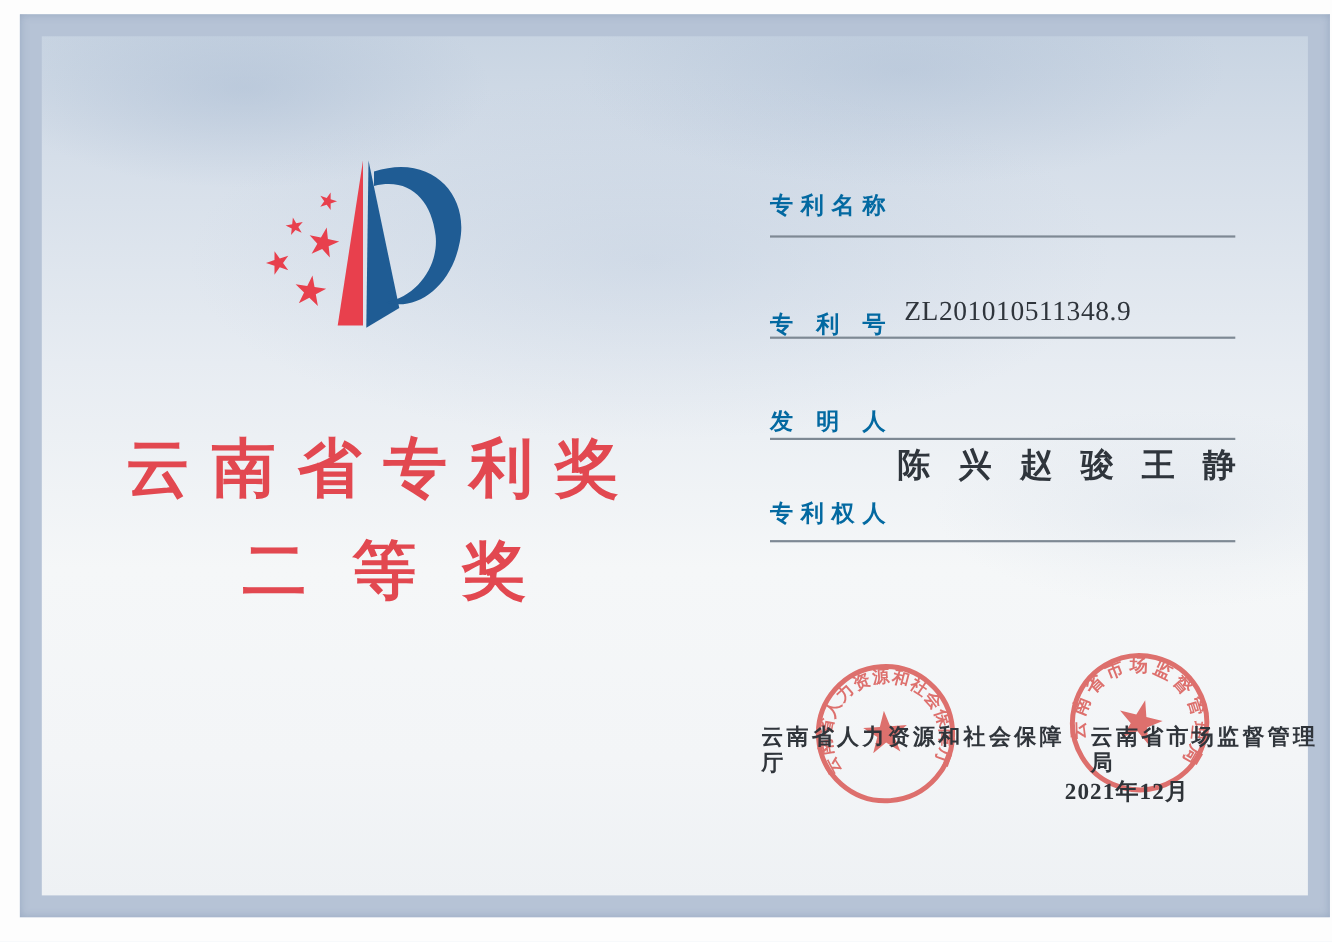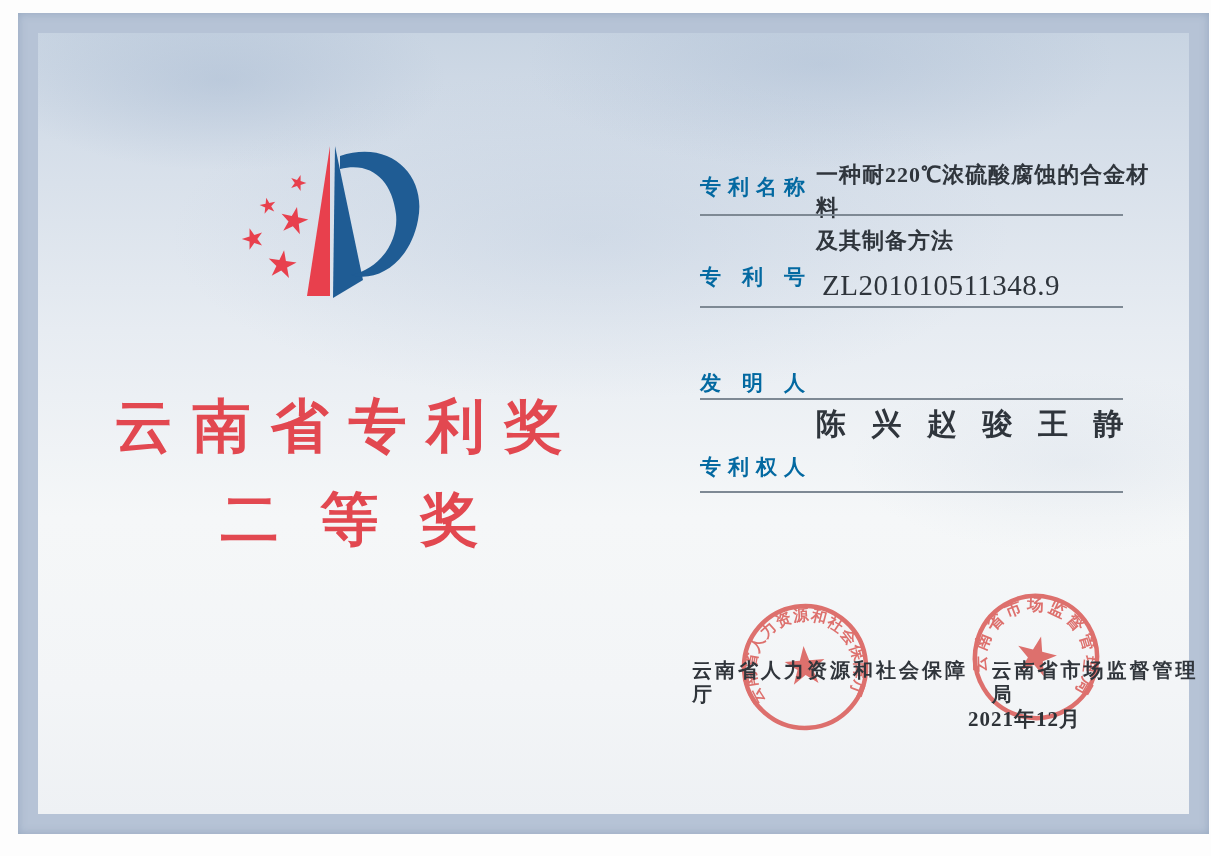--- a/index.html
+++ b/index.html
@@ -34,21 +34,21 @@
   .award-line2 { top:490px; letter-spacing:42px; padding-left:42px; }
 
   .field-label {
     left:700px; width:105px; font-size:21px; font-weight:600; color:#0369a1;
     line-height:1.1; text-align:justify; text-align-last:justify;
   }
   .field-value { color:#2f353c; line-height:1; }
   .underline { left:700px; width:423px; height:2px; background:#7e8994; }
 
   .patent-name { left:816px; top:158px; width:340px; font-size:22px; font-weight:600; line-height:33px; letter-spacing:1px; }
-  .patent-no   { left:822px; top:271px; font-size:29px; font-weight:500; letter-spacing:0.5px; }
+  .patent-no   { left:822px; top:271px; font-size:25px; font-weight:500; letter-spacing:0.5px; }
   .inventors   { left:816px; top:370px; font-size:30px; font-weight:700; letter-spacing:9px;margin-top:39px; }
   .patentee    { left:816px; top:456px; font-size:22px; font-weight:600; letter-spacing:1.5px; }
 
   .issuers { left:692px; top:658px; display:flex; gap:14px; z-index:3;
              font-size:20px; font-weight:700; color:#30353b; letter-spacing:3px; line-height:1.2; }
   .issue-date { left:968px; top:705px; z-index:3; font-size:21px; font-weight:700;
                 color:#2e3338; letter-spacing:1px; }
 
   .seal { position:absolute; opacity:.82; z-index:2; }
   .seal-left  { left:737px; top:599px; transform:rotate(-4deg); }
@@ -77,27 +77,23 @@
     <use href="#star5" transform="translate(49,143) rotate(8) scale(0.74)" fill="#e8404d"></use>
     <polygon points="97,24 74,174 97,174" fill="#e8404d"></polygon>
     <polygon points="102,24 100,176 130,158" fill="#1f5c94"></polygon>
     <path d="M 107,34 C 158,17 194,54 185,98 C 177,140 145,161 118,153 C 147,147 166,119 163,92 C 159,59 139,39 107,47 Z" fill="#1f5c94"></path>
   </svg>
 
   <div class="abs award-title award-line1">云南省专利奖</div>
   <div class="abs award-title award-line2">二等奖</div>
 
   <div class="abs field-label" style="top:176px">专利名称</div>
-  <div class="abs field-value patent-name">
-    <div>一种耐220℃浓硫酸腐蚀的合金材料</div>
-    <div>及其制备方法</div>
-  </div>
   <div class="abs underline" style="top:214px"></div>
 
-  <div class="abs field-label" style="top:266px">专 利 号</div>
+  <div class="abs field-label" style="top:284px">专 利 号</div>
   <div class="abs field-value patent-no">ZL201010511348.9</div>
   <div class="abs underline" style="top:306px"></div>
 
   <div class="abs field-label" style="top:372px">发 明 人</div>
   <div class="abs field-value inventors">陈 兴 赵 骏 王 静</div>
   <div class="abs underline" style="top:398px"></div>
 
   <div class="abs field-label" style="top:456px">专利权人</div>
   <div class="abs underline" style="top:491px"></div>
 

